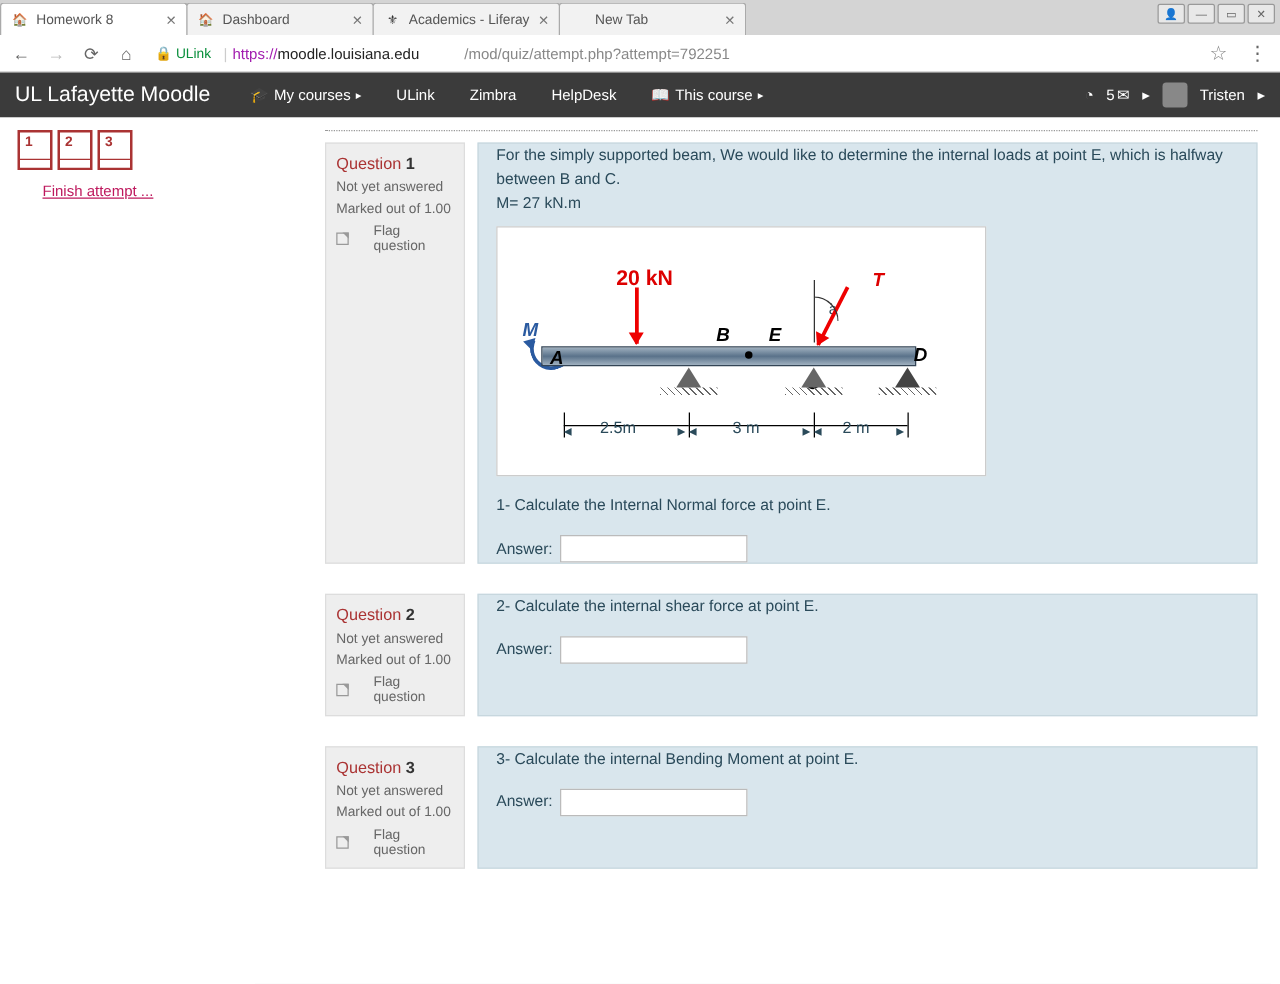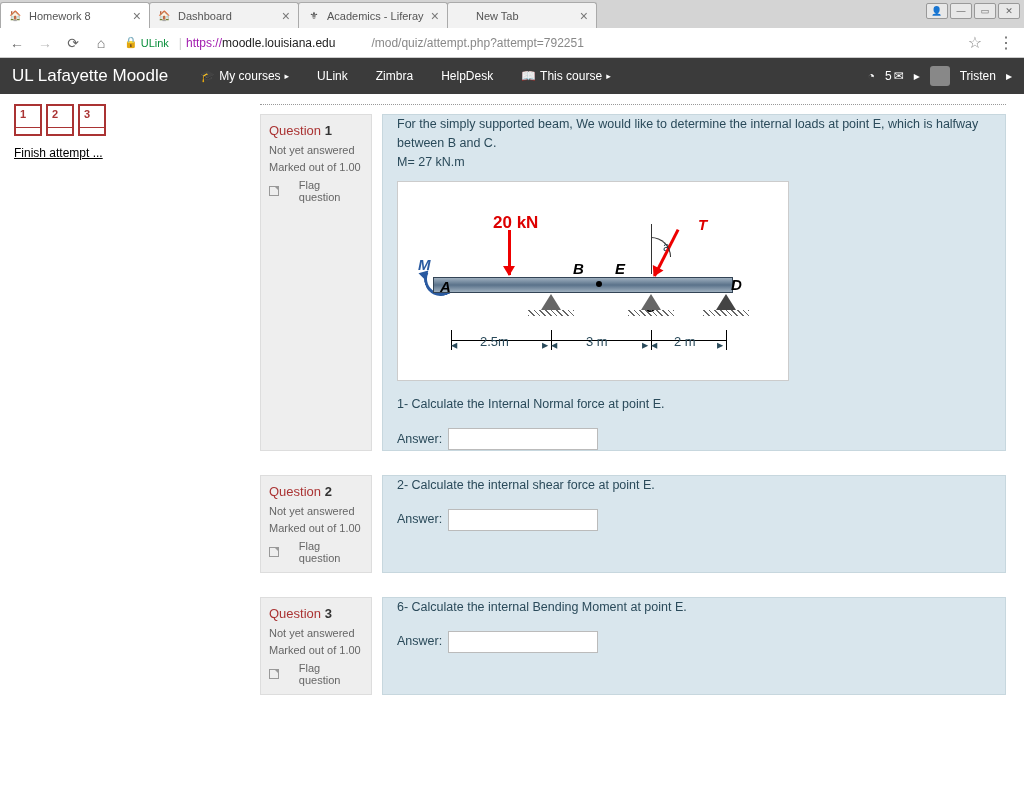--- a/index.html
+++ b/index.html
@@ -40,21 +40,21 @@
 
 .page { display:flex; height:calc(787px - 28px - 30px - 36px); overflow-y:auto; background:#fff; position:relative; }
 .page::-webkit-scrollbar { width:14px; }
 .page::-webkit-scrollbar-track { background:#f0f0f0; }
 .page::-webkit-scrollbar-thumb { background:#c0c0c0; }
 
 .left-col { width:260px; padding:10px 14px; }
 .qnav-boxes { display:flex; gap:4px; margin-bottom:10px; }
 .qnav-box { width:28px; height:32px; border:2px solid #a33; color:#a33; display:flex; align-items:flex-start; justify-content:flex-start; padding:2px 4px; font-size:11px; font-weight:bold; background:#fff; position:relative; }
 .qnav-box::after{content:"";position:absolute;left:0;right:0;bottom:0;height:6px;background:#fff;border-top:1px solid #a33;}
-.finish-link { color:#000000; font-size:12px; }
+.finish-link { color:#be185d; font-size:12px;margin-left:20px; }
 
 .main-col { flex:1; padding:10px 18px 30px 0; }
 .region-top { height:2px; border-top:1px dotted #999; margin-bottom:8px; }
 
 .question { display:flex; margin-bottom:24px; }
 .qinfo { width:112px; background:#eee; border:1px solid #ddd; padding:8px; font-size:11px; color:#666; margin-right:10px; }
 .qinfo .qno { color:#a33; font-size:13px; margin-bottom:6px; }
 .qinfo .qno b{color:#333;}
 .qinfo .line { margin-bottom:5px; }
 .qinfo .flag { display:flex; align-items:center; gap:20px; margin-top:6px; }
@@ -266,21 +266,21 @@
       <div class="qinfo">
         <div class="qno"><span>Question</span> <b>3</b></div>
         <div class="line">Not yet answered</div>
         <div class="line">Marked out of 1.00</div>
         <div class="flag">
             <span class="flag-icon"></span>
             <span>Flag question</span>
           </div>
       </div>
       <div class="qcontent">
-        <div>6- Calculate the internal Bending Moment at point E.</div>
+        <div>3- Calculate the internal Bending Moment at point E.</div>
         <div class="answer-row">
           <span>Answer:</span>
           <input class="answer-input" style="">
         </div>
         <div style="height:30px;"></div>
       </div>
     </div>
 
   </div>
 </div>

